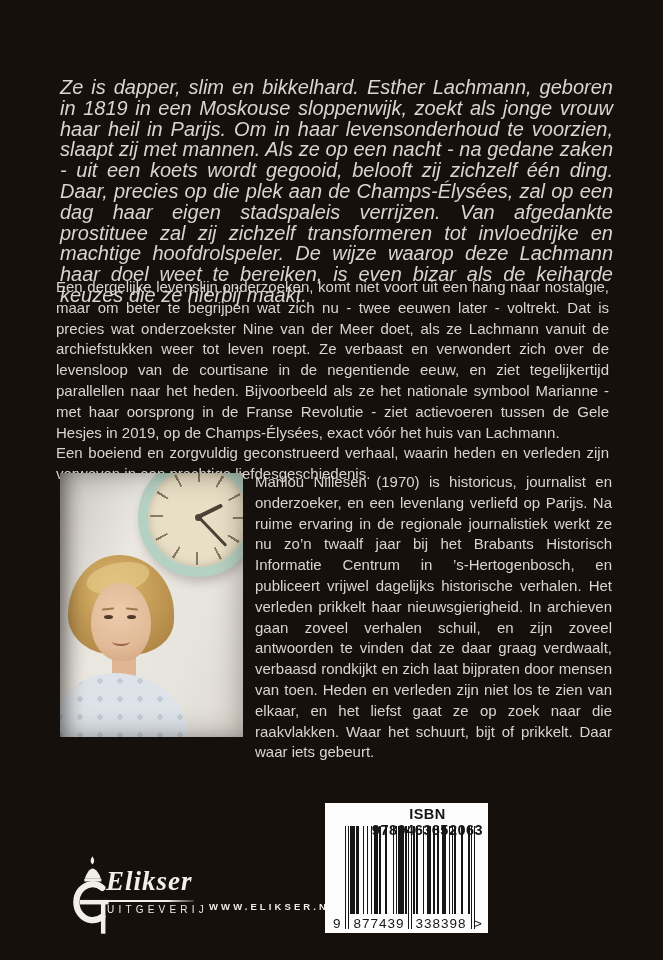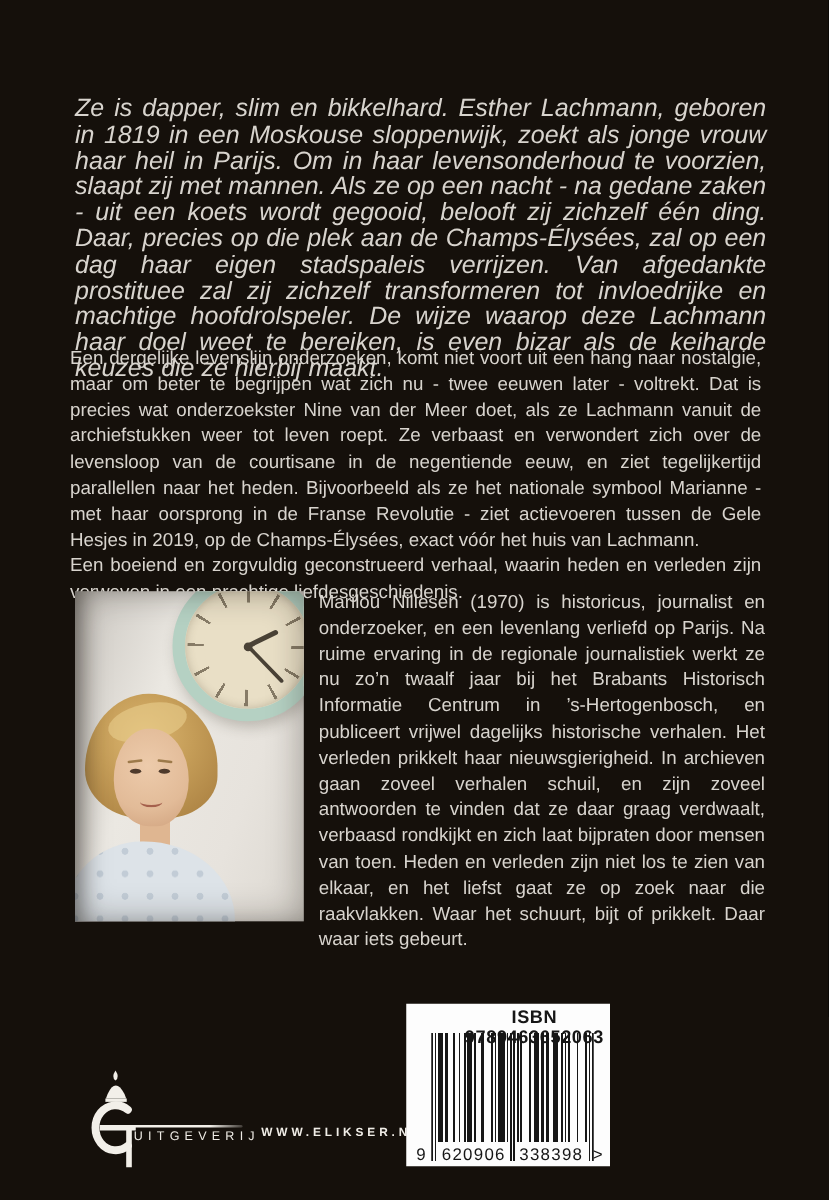--- a/index.html
+++ b/index.html
@@ -175,20 +175,21 @@
   <p class="bio">Marilou Nillesen (1970) is historicus, journalist en onderzoeker, en een levenlang verliefd op Parijs. Na ruime ervaring in de regionale journalistiek werkt ze nu zo’n twaalf jaar bij het Brabants Historisch Informatie Centrum in ’s-Hertogenbosch, en publiceert vrijwel dagelijks historische verhalen. Het verleden prikkelt haar nieuwsgierigheid. In archieven gaan zoveel verhalen schuil, en zijn zoveel antwoorden te vinden dat ze daar graag verdwaalt, verbaasd rondkijkt en zich laat bijpraten door mensen van toen. Heden en verleden zijn niet los te zien van elkaar, en het liefst gaat ze op zoek naar die raakvlakken. Waar het schuurt, bijt of prikkelt. Daar waar iets gebeurt.</p>
 
   <svg class="logo-mark" viewBox="0 0 60 92" fill="none" xmlns="http://www.w3.org/2000/svg">
     <path d="M36 3 q4 6 0 9 q-4 -3 0 -9" fill="#f2efe9"></path>
     <path d="M29 24 q7 -15 15 0 l1.5 4 h-18 z" fill="#f2efe9"></path>
     <rect x="27" y="28" width="19" height="3" fill="#f2efe9"></rect>
     <path d="M47 38 A18 20 0 1 0 47 70" stroke="#f2efe9" stroke-width="7" stroke-linecap="round"></path>
     <line x1="22" y1="54" x2="54" y2="54" stroke="#f2efe9" stroke-width="5"></line>
     <line x1="48" y1="52" x2="48" y2="89" stroke="#f2efe9" stroke-width="5"></line>
   </svg>
+  <div class="brand-name">Elikser</div>
   <div class="brand-rule"></div>
   <div class="brand-sub">UITGEVERIJ</div>
   <div class="website">WWW.ELIKSER.NL</div>
 
   <div class="isbn-box">
     <div class="isbn-label">ISBN 9789463652063</div>
     <div class="barcode-wrap">
       <svg class="barcode-svg" viewBox="0 0 95 100" preserveAspectRatio="none" fill="#161616" xmlns="http://www.w3.org/2000/svg">
           <rect x="0" y="0" width="1.04" height="100"></rect>
           <rect x="2" y="0" width="1.04" height="100"></rect>
@@ -230,19 +231,19 @@
           <rect x="73" y="0" width="1.04" height="85"></rect>
           <rect x="76" y="0" width="1.04" height="85"></rect>
           <rect x="78" y="0" width="1.04" height="85"></rect>
           <rect x="80" y="0" width="1.04" height="85"></rect>
           <rect x="85" y="0" width="1.04" height="85"></rect>
           <rect x="90" y="0" width="1.04" height="85"></rect>
           <rect x="92" y="0" width="1.04" height="100"></rect>
           <rect x="94" y="0" width="1.04" height="100"></rect>
         </svg>
       <span class="bc-digit bc-lead">9</span>
-      <span class="bc-digit bc-g1">620906</span>
+      <span class="bc-digit bc-g1">877439</span>
       <span class="bc-digit bc-g2">338398</span>
       <span class="bc-digit bc-end">&gt;</span>
     </div>
   </div>
 
 </div>
 
 </body></html>

